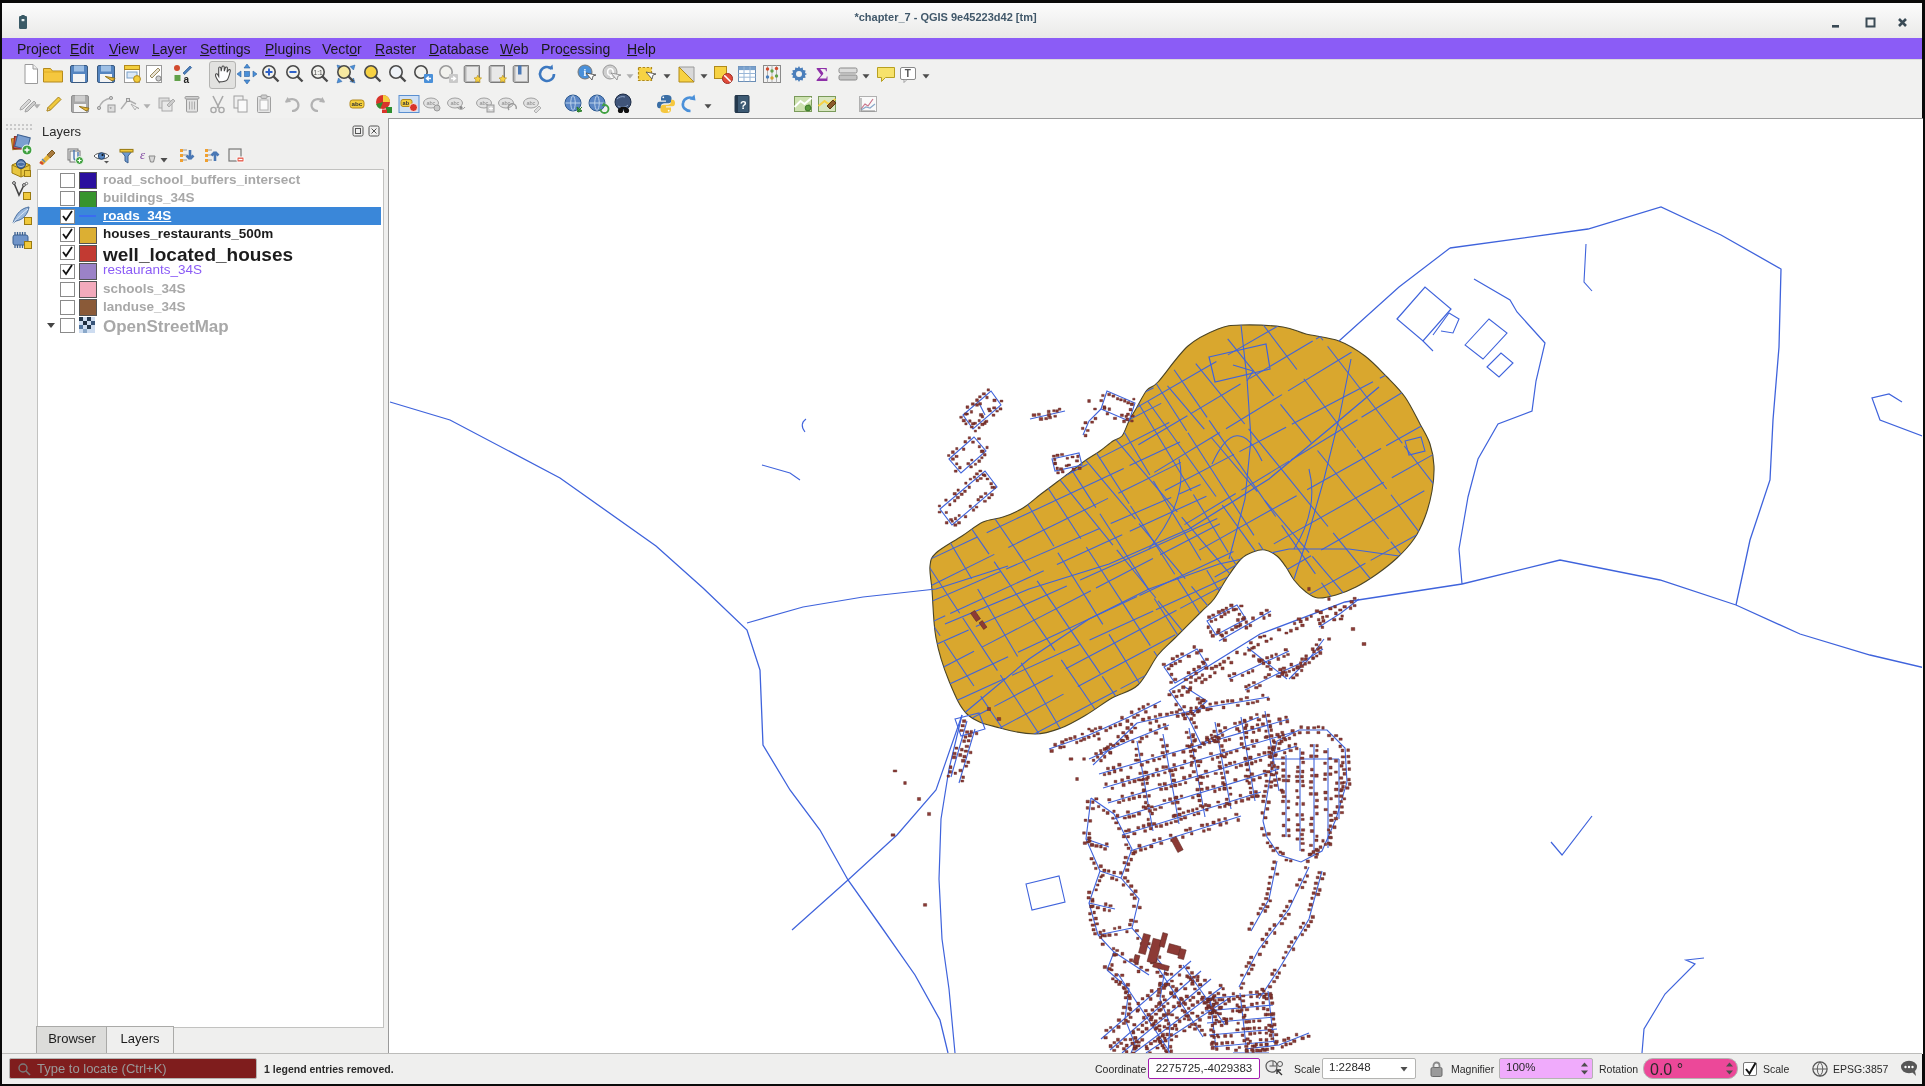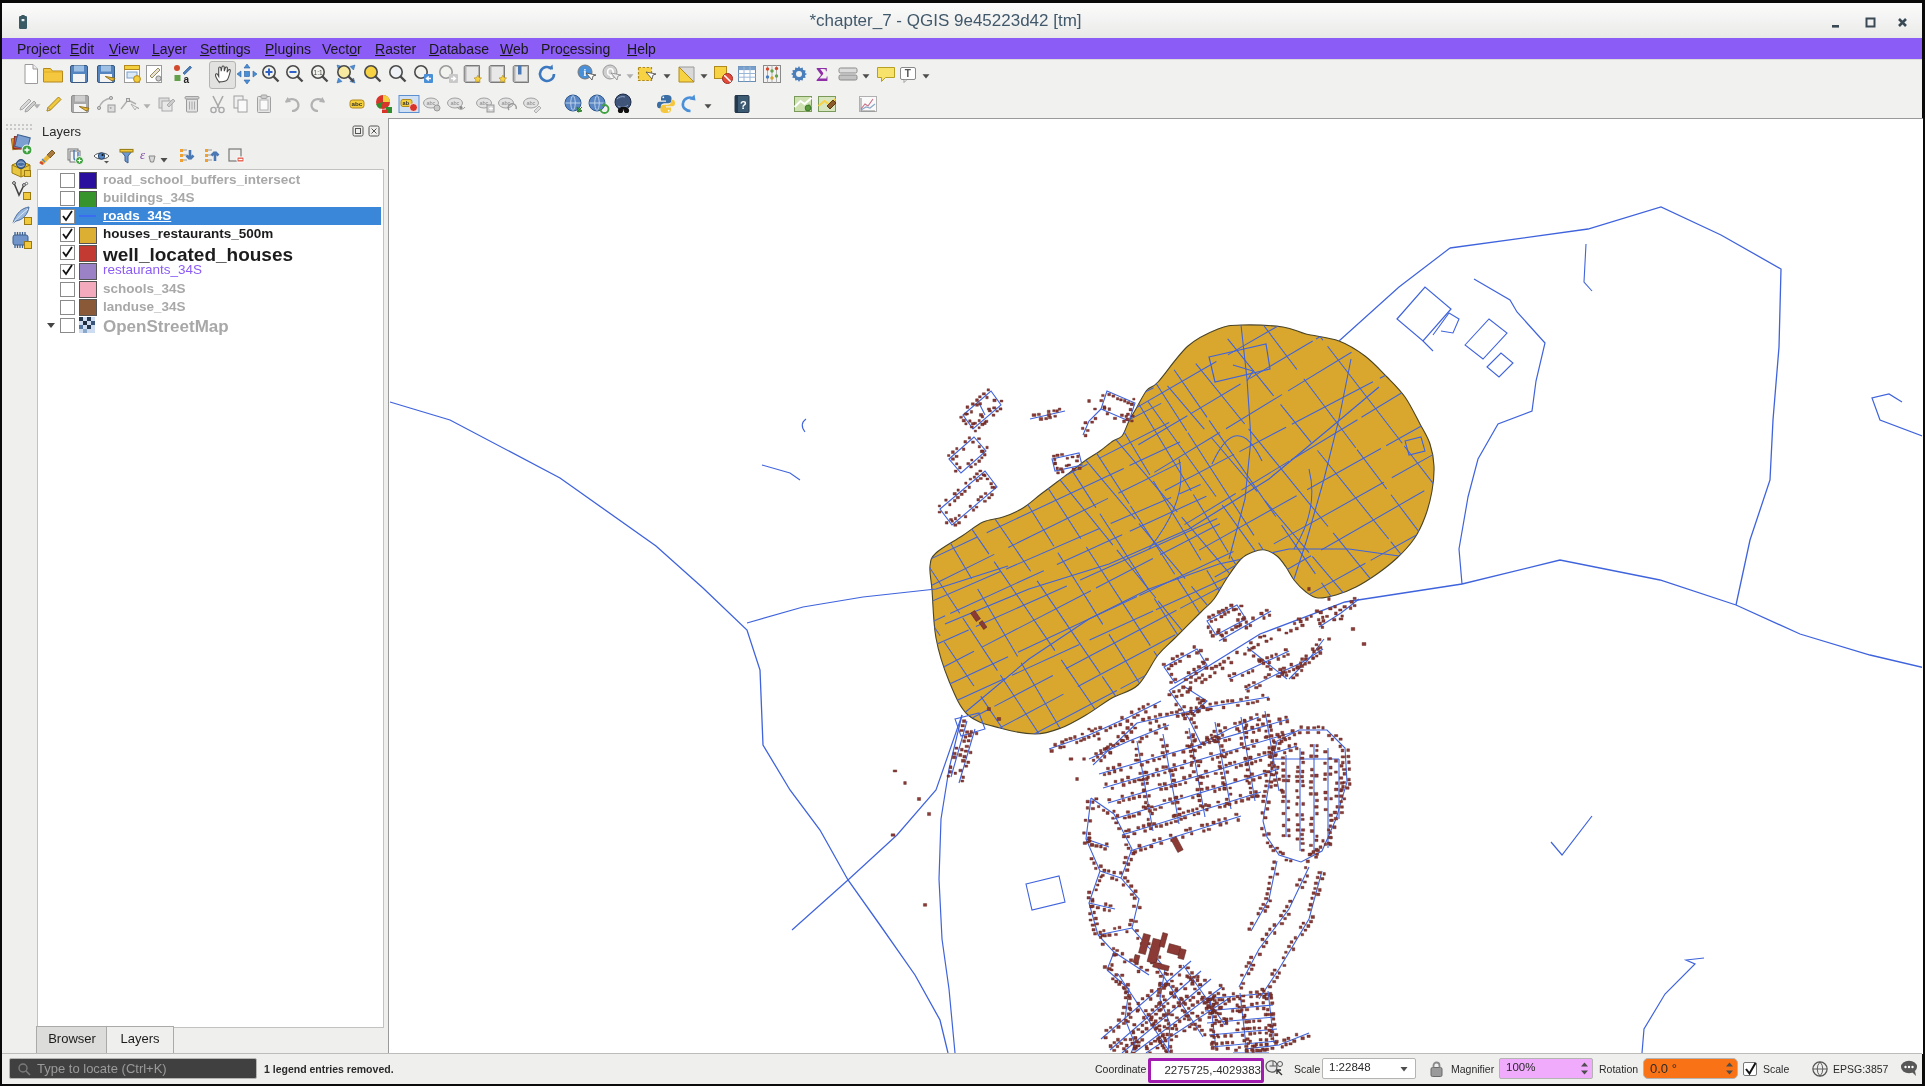--- a/index.html
+++ b/index.html
@@ -8,21 +8,21 @@
 #mapwrap{position:absolute;left:388px;top:118px;width:1534px;height:935px;background:#fff;
 border-left:1px solid #9a9a9a;border-top:1px solid #9a9a9a;box-sizing:content-box}
 </style></head><body>
 
 <div style="position:absolute;left:2px;top:3px;width:1920px;height:35px;background:linear-gradient(#fcfcfc,#efefee 70%,#e9e9e7);border-bottom:1px solid #d8d8d6">
     <svg style="position:absolute;left:15px;top:12px" width="13" height="15" viewBox="0 0 13 15">
       <rect x="2" y="1" width="8" height="13" rx="1.2" fill="#3a5a66"></rect>
       <rect x="4.4" y="0" width="3.2" height="2.6" fill="#3a5a66"></rect>
       <rect x="4.6" y="4" width="2.8" height="2.2" fill="#e8f0f2"></rect>
     </svg>
-    <div style="position:absolute;left:0;right:33px;top:8px;text-align:center;font-size:17px;font-weight:normal;color:#41586a">*chapter_7 - QGIS 9e45223d42 [tm]</div>
+    <div style="position:absolute;left:0;right:33px;top:8px;text-align:center;font-size:11px;font-weight:bold;color:#41586a">*chapter_7 - QGIS 9e45223d42 [tm]</div>
     <svg style="position:absolute;left:1828px;top:14px" width="90" height="14" viewBox="0 0 90 14">
       <rect x="2" y="8" width="7" height="2.6" fill="#3a4a55"></rect>
       <rect x="36.5" y="1.5" width="8" height="8" fill="none" stroke="#3a4a55" stroke-width="2"></rect>
       <path d="M69 2l7 7M76 2l-7 7" stroke="#3a4a55" stroke-width="2.6"></path>
     </svg>
   </div>
 <div style="position:absolute;left:2px;top:38px;width:1920px;height:21px;background:#8b5cf6;border-bottom:1px solid #dcdcda;font-size:14px;color:#1a1a1a">
     <span style="position:absolute;left:15px;top:3px">Pro<u>j</u>ect</span>
     <span style="position:absolute;left:68px;top:3px"><u>E</u>dit</span>
     <span style="position:absolute;left:107px;top:3px"><u>V</u>iew</span>
@@ -1047,30 +1047,30 @@
       <rect x="779.0" y="826.0" width="12.0" height="9.0" transform="rotate(15 785.0 830.5)"></rect>
       <rect x="764.0" y="845.0" width="16.0" height="5.0" transform="rotate(15 772.0 847.5)"></rect>
       <rect x="790.0" y="830.0" width="6.0" height="10.0" transform="rotate(15 793.0 835.0)"></rect>
       <rect x="785.0" y="718.0" width="6.0" height="15.0" transform="rotate(-28 788.0 725.5)"></rect>
       <rect x="745.0" y="836.0" width="5.0" height="8.0" transform="rotate(15 747.5 840.0)"></rect>
       <rect x="584.0" y="492.0" width="5.0" height="10.0" transform="rotate(-35 586.5 497.0)"></rect>
       <rect x="592.0" y="502.0" width="4.0" height="8.0" transform="rotate(-35 594.0 506.0)"></rect>
     </g>
   </svg>
 <div style="position:absolute;left:2px;top:1053px;width:1920px;height:30px;background:#efefee;border-top:1px solid #bcbcba;font-size:10.5px;color:#2a2a2a">
-    <div style="position:absolute;left:7px;top:4px;width:246px;height:19px;background:#404040;border:1px solid #b4b4b2;border-radius:2px">
+    <div style="position:absolute;left:7px;top:4px;width:246px;height:19px;background:#7f1d1d;border:1px solid #b4b4b2;border-radius:2px">
       <svg style="position:absolute;left:7px;top:3px" width="14" height="14" viewBox="0 0 14 14">
         <circle cx="6" cy="6" r="4" fill="none" stroke="#7a7a7a" stroke-width="1.4"></circle>
         <path d="M9 9l4 4" stroke="#7a7a7a" stroke-width="1.6"></path>
       </svg>
       <span style="position:absolute;left:27px;top:2px;color:#9a9a9a;font-size:13px">Type to locate (Ctrl+K)</span>
     </div>
     <span style="position:absolute;left:262px;top:9px;font-weight:bold">1 legend entries removed.</span>
     <span style="position:absolute;left:1093px;top:9px">Coordinate</span>
-    <div style="position:absolute;left:1146px;top:4px;width:110px;height:19px;background:#fff;border:3px solid #a21caf;border-radius:2px;text-align:right;line-height:18px;font-size:11.5px">2275725,-4029383</div>
+    <div style="position:absolute;left:1146px;top:4px;width:110px;height:19px;background:#fff;border:1px solid #a21caf;border-radius:2px;text-align:center;line-height:18px;font-size:11.5px">2275725,-4029383</div>
     <svg style="position:absolute;left:1262px;top:5px" width="21" height="20" viewBox="0 0 21 20">
       <path d="M6 2c4-1 7 1 7 5s-2 7-6 6-5-3-5-6 1-4 4-5z" fill="#e8e8e8" stroke="#555" stroke-width="1.2"></path>
       <path d="M9 2v5M5.5 7h7" stroke="#555"></path>
       <path d="M13 11l5 5m-5-1v-4h4" stroke="#333" stroke-width="1.4" fill="none"></path>
       <circle cx="16" cy="5" r="2.5" fill="#f0f0f0" stroke="#555"></circle>
     </svg>
     <span style="position:absolute;left:1292px;top:9px">Scale</span>
     <div style="position:absolute;left:1320px;top:4px;width:92px;height:19px;background:#fff;border:1px solid #b4b4b2;border-radius:2px;font-size:11.5px">
       <span style="position:absolute;left:6px;top:2px">1:22848</span>
       <svg style="position:absolute;right:6px;top:6px" width="10" height="8" viewBox="0 0 10 8">
@@ -1083,21 +1083,21 @@
     </svg>
     <span style="position:absolute;left:1449px;top:9px">Magnifier</span>
     <div style="position:absolute;left:1497px;top:4px;width:92px;height:19px;background:#f0abfc;border:1px solid #b4b4b2;border-radius:2px;font-size:11.5px">
       <span style="position:absolute;left:6px;top:2px">100%</span>
       <svg style="position:absolute;right:2px;top:2px" width="11" height="15" viewBox="0 0 11 15">
         <path d="M2 5.5l3.5-4L9 5.5z" fill="#4d4d4d"></path>
         <path d="M2 9.5l3.5 4L9 9.5z" fill="#4d4d4d"></path>
       </svg>
     </div>
     <span style="position:absolute;left:1597px;top:9px">Rotation</span>
-    <div style="position:absolute;left:1641px;top:4px;width:93px;height:19px;background:#f97316;border:1px solid #b4b4b2;border-radius:5px;font-size:13px">
+    <div style="position:absolute;left:1641px;top:4px;width:93px;height:19px;background:#ec4899;border:1px solid #b4b4b2;border-radius:10px;font-size:16px">
       <span style="position:absolute;left:6px;top:2px">0.0 °</span>
       <svg style="position:absolute;right:2px;top:2px" width="11" height="15" viewBox="0 0 11 15">
         <path d="M2 5.5l3.5-4L9 5.5z" fill="#4d4d4d"></path>
         <path d="M2 9.5l3.5 4L9 9.5z" fill="#4d4d4d"></path>
       </svg>
     </div>
     <div style="position:absolute;left:1741px;top:8px;width:12px;height:12px;background:#fff;border:1px solid #777;border-radius:2px"></div>
     <svg style="position:absolute;left:1740px;top:6px" width="17" height="17" viewBox="0 0 17 17">
       <path d="M4 9l3.5 4.5L13.5 3" fill="none" stroke="#111" stroke-width="2"></path>
     </svg>

